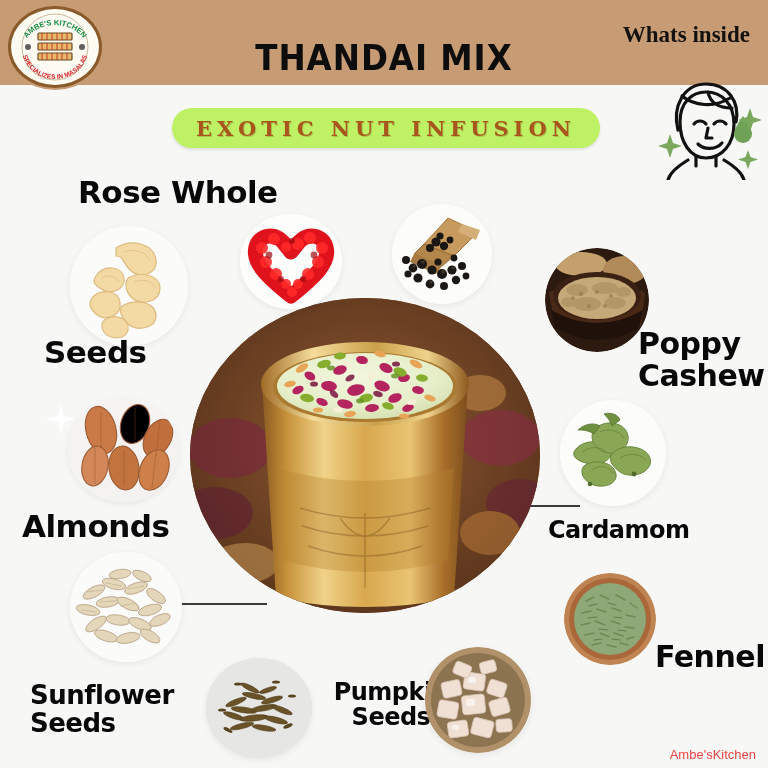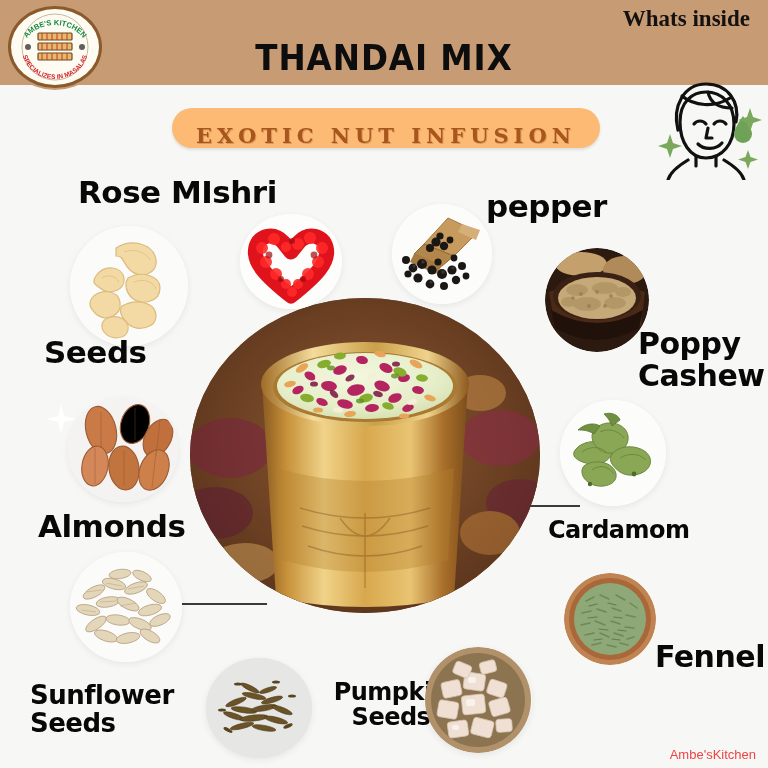--- a/index.html
+++ b/index.html
@@ -29,34 +29,34 @@
     position:absolute;left:0;top:38px;width:768px;
     text-align:center;
     font-family:"DejaVu Sans", sans-serif;
     font-weight:bold;
     font-size:35px;
     letter-spacing:1px;
     color:#0d0d0d;
     transform:scaleX(.93);
   }
   .whats-inside{
-    position:absolute;right:18px;top:6px;
+    position:absolute;right:18px;top:22px;
     font-family:"Liberation Serif", serif;
     font-weight:bold;
     font-size:23px;
     color:#141210;
   }
 
   
   .subtitle-pill{
     position:absolute;left:172px;top:108px;width:428px;height:40px;
-    background:#fdba74;
+    background:#bef264;
     border-radius:22px;
     box-shadow:0 2px 3px rgba(0,0,0,.10);
-    display:flex;align-items:flex-end;justify-content:center;
+    display:flex;align-items:center;justify-content:center;
   }
   .subtitle-text{
     font-family:"DejaVu Serif", serif;
     font-weight:bold;
     font-size:21px;
     letter-spacing:5px;
     color:#a8561d;
     text-shadow:1px 1px 0 rgba(120,60,15,.25);
   }
 
@@ -324,21 +324,21 @@
       </g>
       <g fill="#9c0a11" opacity=".7">
         <circle cx="29" cy="41" r="3.4"></circle>
           <circle cx="74" cy="41" r="3.4"></circle>
         <circle cx="41" cy="65" r="3"></circle>
           <circle cx="63" cy="65" r="3"></circle>
         <circle cx="52" cy="27" r="3"></circle>
       </g>
     </svg>
   </div>
-  <div class="label" style="left:78px;top:176px;font-size:31px;">Rose MIshri</div>
+  <div class="label" style="left:78px;top:176px;font-size:31px;">Rose Whole</div>
 
   <div class="ing ing-plain ing-shadow" style="left:70px;top:226px;width:118px;height:120px;">
     <svg viewBox="0 0 118 120" width="118" height="120">
       <rect width="118" height="120" fill="#fbfbfa"></rect>
       <g fill="#f3d9a4" stroke="#dcbb7d" stroke-width="1.2">
         <path d="M46 22 C62 12, 84 18, 86 34 C88 48, 70 54, 60 44 C52 36, 54 30, 46 30 Z"></path>
         <path d="M26 50 C34 38, 52 40, 54 52 C56 64, 40 70, 30 62 C24 58, 22 56, 26 50 Z"></path>
         <path d="M58 52 C72 44, 90 50, 90 62 C90 76, 72 80, 62 72 C56 66, 54 58, 58 52 Z"></path>
         <path d="M22 72 C30 62, 48 64, 50 76 C52 90, 36 96, 26 88 C20 82, 18 78, 22 72 Z"></path>
         <path d="M52 80 C66 72, 86 76, 86 90 C86 102, 68 106, 58 98 C52 92, 48 86, 52 80 Z"></path>
@@ -367,21 +367,21 @@
       <g stroke="#8e4f2a" stroke-width=".8" opacity=".5" fill="none">
         <path d="M33 14 L33 50"></path>
           <path d="M67 10 L67 42"></path>
           <path d="M56 52 L56 88"></path>
         <path d="M27 50 L27 86"></path>
           <path d="M88 54 L84 90"></path>
           <path d="M92 22 L88 58"></path>
       </g>
     </svg>
   </div>
-  <div class="label" style="left:22px;top:510px;font-size:31px;margin-left:16px;">Almonds</div>
+  <div class="label" style="left:22px;top:510px;font-size:31px;">Almonds</div>
   <div class="sparkle" style="left:44px;top:402px;">
     <svg width="34" height="34" viewBox="0 0 34 34">
       <path d="M17 2 L20 14 L32 17 L20 20 L17 32 L14 20 L2 17 L14 14 Z" fill="#fff"></path>
     </svg>
   </div>
 
   <div class="ing ing-plain ing-shadow" style="left:70px;top:552px;width:112px;height:110px;">
     <svg viewBox="0 0 112 110" width="112" height="110">
       <rect width="112" height="110" fill="#fbfbfa"></rect>
       <g fill="#e4d6b8" stroke="#b6a184" stroke-width=".8">
@@ -602,16 +602,15 @@
       </g>
       <g fill="#45392e" opacity=".9">
         <circle cx="31" cy="58" r="1.8"></circle>
           <circle cx="51" cy="68" r="1.8"></circle>
           <circle cx="39" cy="78" r="1.6"></circle>
         <circle cx="61" cy="64" r="1.6"></circle>
           <circle cx="22" cy="62" r="1.5"></circle>
       </g>
     </svg>
   </div>
-  <div class="label" style="left:486px;top:190px;font-size:31px;">pepper</div>
 
   <div class="watermark">Ambe'sKitchen</div>
 </div>
 
 </body></html>

